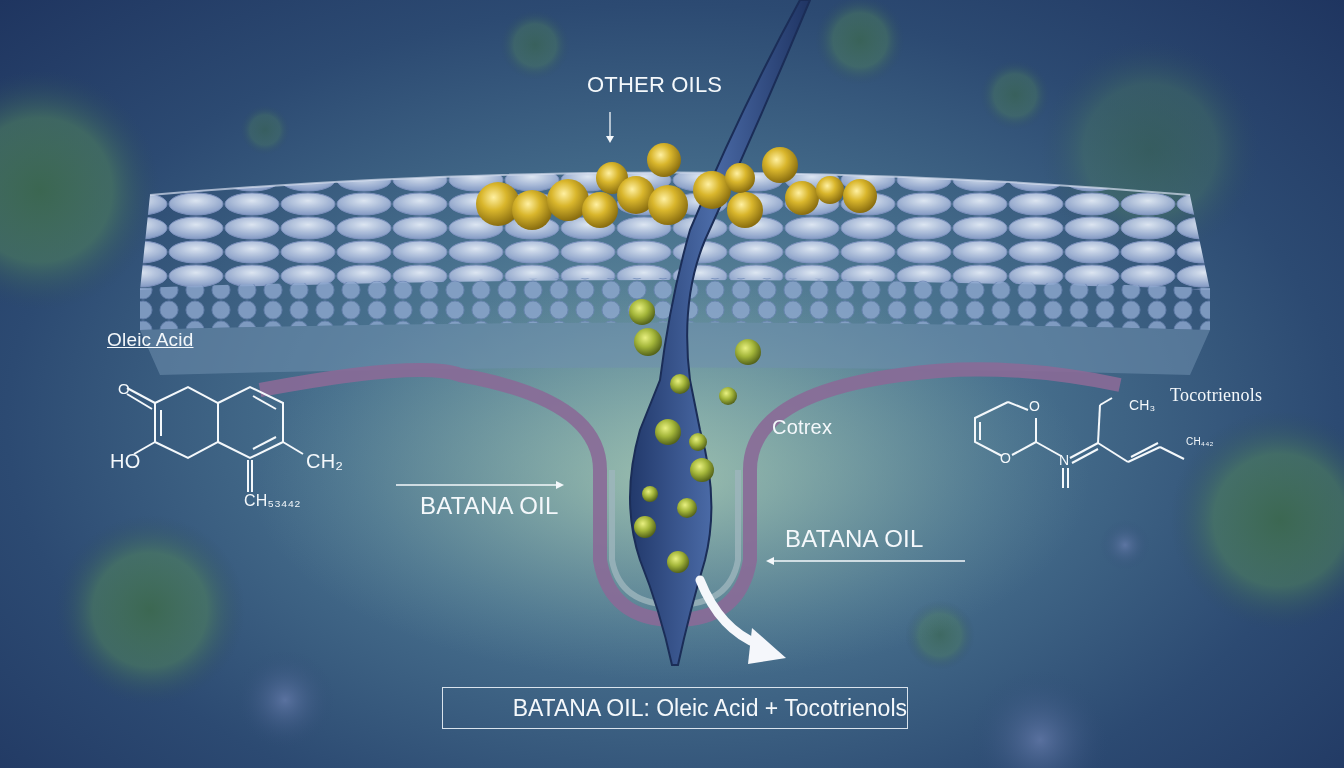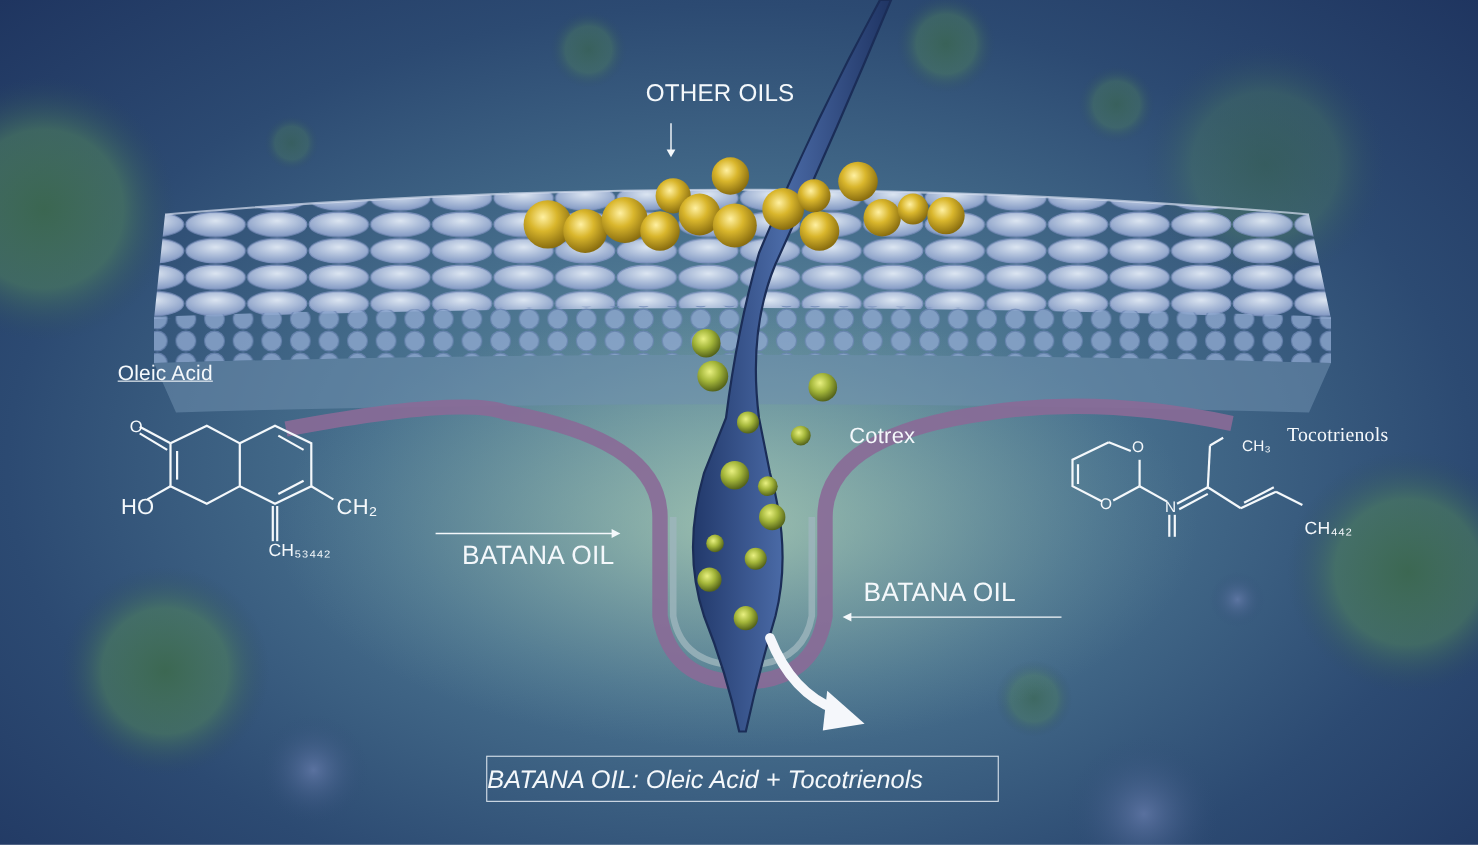--- a/index.html
+++ b/index.html
@@ -6,22 +6,22 @@
     body {
       width: 1344px; height: 768px; overflow: hidden; position: relative;
       font-family: "Liberation Sans", sans-serif;
       background: radial-gradient(ellipse at 50% 55%, #6f9aa3 0%, #48718e 35%, #2c4a72 70%, #1f3560 100%);
     }
     .layer { position: absolute; left: 0; top: 0; width: 1344px; height: 768px; }
     .lbl { position: absolute; color: #f4f8fb; white-space: nowrap; letter-spacing: 0.2px; }
     .caption-box {
       position: absolute; left: 442px; top: 687px; width: 466px; height: 42px;
       border: 1.5px solid rgba(235,242,248,0.9); box-sizing: border-box;
-      display: flex; align-items: center; justify-content: flex-start;
-      color: #f4f8fb; font-size: 23px; font-style: italic;
+      display: flex; align-items: center; justify-content: flex-end;
+      color: #f4f8fb; font-size: 23px;
     }
   </style>
 </head>
 <body>
 
 <svg class="layer" viewBox="0 0 1344 768" xmlns="http://www.w3.org/2000/svg">
   <defs>
     <radialGradient id="blobG" cx="50%" cy="50%" r="50%">
       <stop offset="0%" stop-color="#3d6a4e" stop-opacity="0.9"></stop>
       <stop offset="60%" stop-color="#4e7f5c" stop-opacity="0.6"></stop>
@@ -161,30 +161,30 @@
     <line x1="1131" y1="457" x2="1158" y2="443"></line>
     <line x1="1160" y1="447" x2="1184" y2="459"></line>
     <line x1="1063" y1="468" x2="1063" y2="488"></line>
     <line x1="1068" y1="468" x2="1068" y2="488"></line>
   </g>
 </svg>
 
 <div class="lbl" style="left:577px; top:72px; font-size:22px;margin-left:10px;">OTHER OILS</div>
 <div class="lbl" style="left:107px; top:329px; font-size:19px;text-decoration:underline;">Oleic Acid</div>
 <div class="lbl" style="left:1170px; top:385px; font-size:18px;font-family:Liberation Serif, serif;">Tocotrienols</div>
-<div class="lbl" style="left:772px; top:386px; font-size:20px;">Cotrex</div>
+<div class="lbl" style="left:772px; top:416px; font-size:20px;">Cotrex</div>
 <div class="lbl" style="left:420px; top:492px; font-size:24px;">BATANA OIL</div>
 <div class="lbl" style="left:785px; top:525px; font-size:24px;">BATANA OIL</div>
 
 <div class="lbl" style="left:118px; top:380px; font-size:15px;">O</div>
 <div class="lbl" style="left:110px; top:450px; font-size:20px;">HO</div>
 <div class="lbl" style="left:306px; top:450px; font-size:20px;text-align:center;">CH₂</div>
 <div class="lbl" style="left:244px; top:492px; font-size:16px;">CH₅₃₄₄₂</div>
 
 <div class="lbl" style="left:1029px; top:398px; font-size:14px;">O</div>
 <div class="lbl" style="left:1000px; top:450px; font-size:14px;">O</div>
 <div class="lbl" style="left:1059px; top:452px; font-size:14px;">N</div>
 <div class="lbl" style="left:1117px; top:397px; font-size:14px;margin-left:12px;">CH₃</div>
-<div class="lbl" style="left:1186px; top:472px; font-size:16px;">CH₄₄₂</div>
+<div class="lbl" style="left:1186px; top:436px; font-size:10px;">CH₄₄₂</div>
 
 <div class="caption-box">
   <span>BATANA OIL: Oleic Acid + Tocotrienols</span>
 </div>
 
 </body></html>

